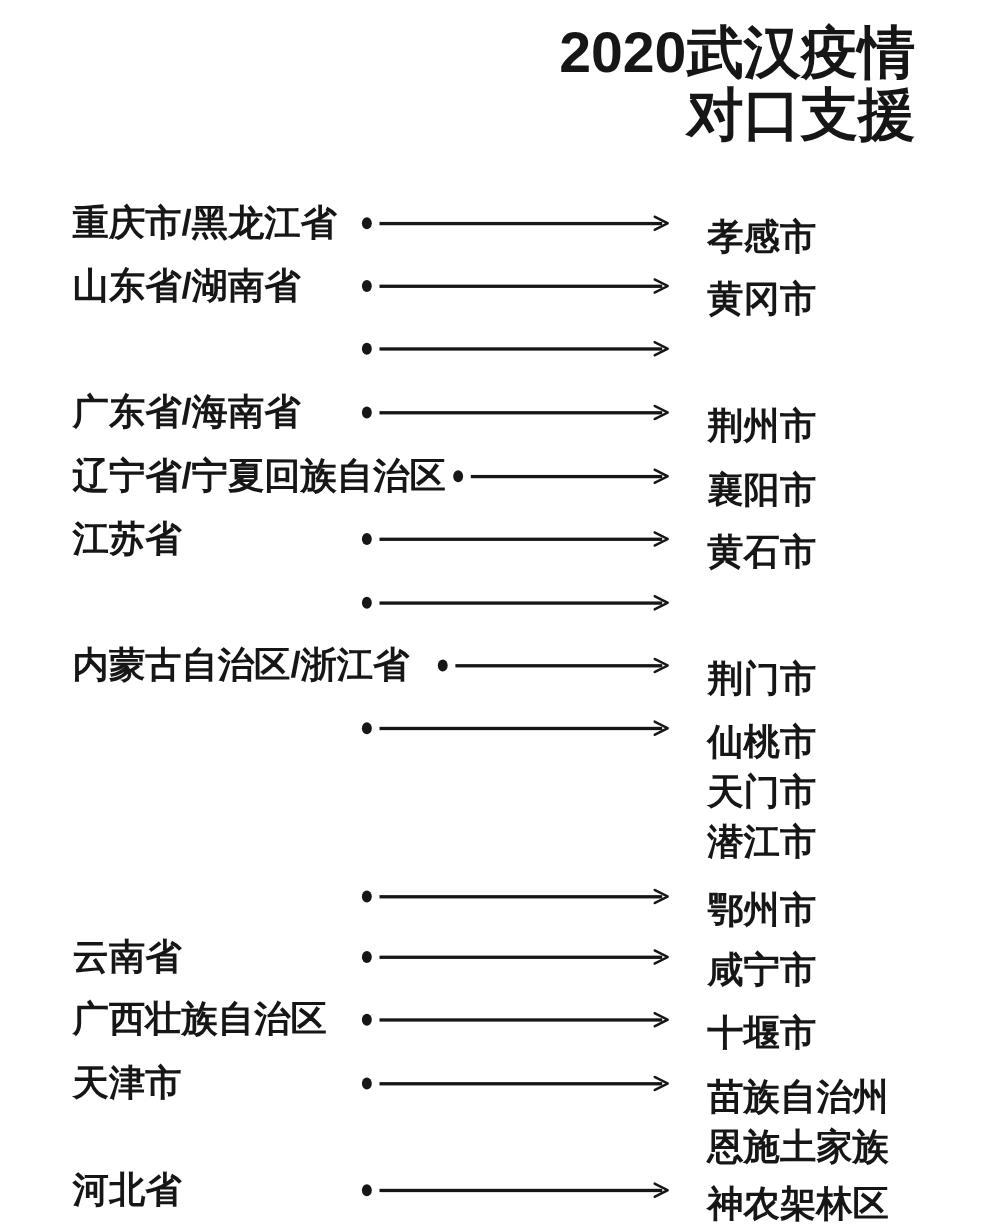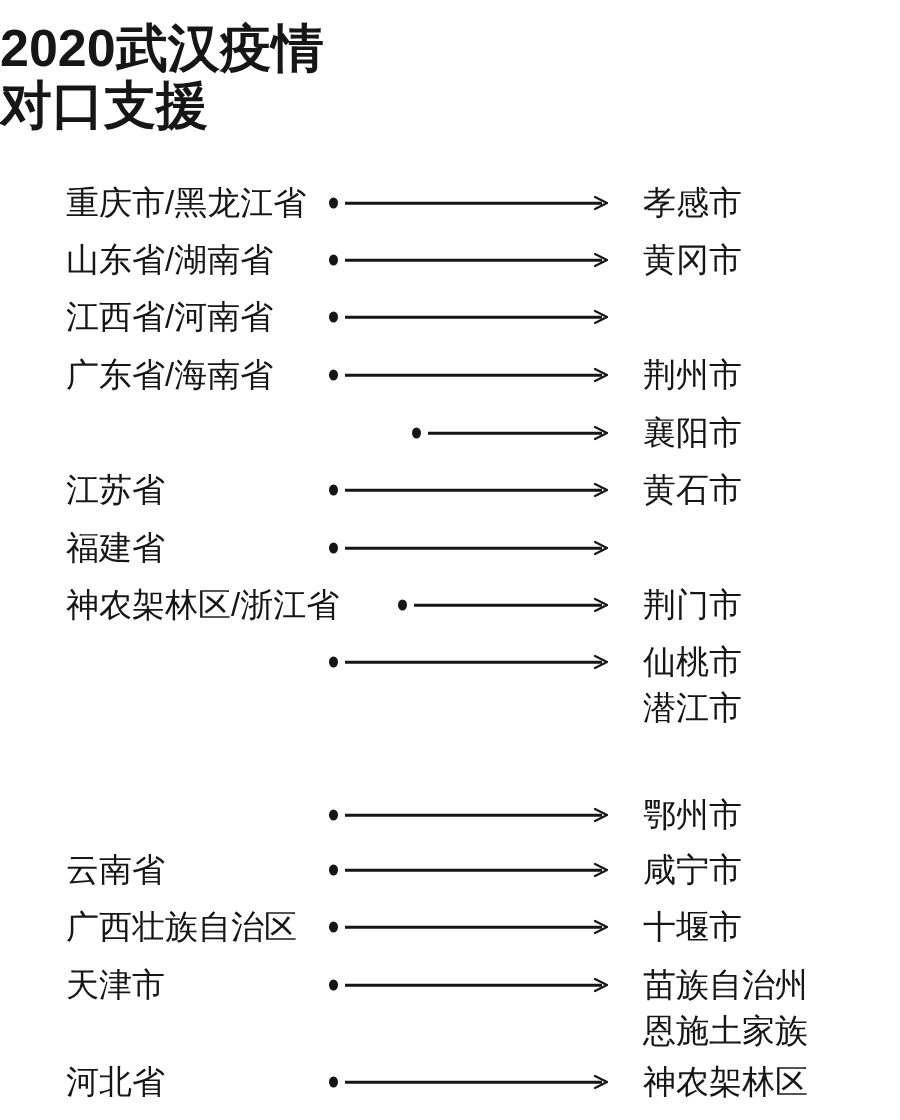--- a/index.html
+++ b/index.html
@@ -13,34 +13,34 @@
     overflow: hidden;
     font-family: "Liberation Sans", sans-serif;
     background: #ffffff;
     color: #161616;
   }
   .title {
     position: absolute;
     top: 20px;
     left: 0;
     width: 832px;
-    text-align: left;
+    text-align: right;
     font-size: 52px;
     font-weight: 700;
     line-height: 57px;
     white-space: nowrap;
   }
   .title div { white-space: nowrap; }
   .row {
     position: absolute;
     left: 0;
     width: 900px;
     height: 46px;
     font-size: 33px;
-    font-weight: 400;
+    font-weight: 700;
     --ax: 329px; 
   }
   .left-label {
     position: absolute;
     left: 66px;
     top: 50%;
     transform: translateY(-50%);
     white-space: nowrap;
   }
   .arrow {
@@ -73,21 +73,21 @@
     position: absolute;
     right: -1px;
     top: 50%;
     transform: translateY(-50%);
     width: 14px;
     height: 15px;
   }
   .right-label {
     position: absolute;
     left: 643px;
-    top: 0;
+    top: 12px;
     line-height: 45.5px;
     white-space: nowrap;
   }
   .right-label span { display: block; }
 </style>
 </head>
 <body style="color: rgb(22, 22, 22); background: rgb(255, 255, 255);">
 
 <div class="title">
   <div>2020武汉疫情</div>
@@ -116,21 +116,20 @@
     <svg class="head" viewBox="0 0 14 15">
         <path d="M1 1.5 L13 7.5 L1 13.5" fill="none" stroke="currentColor" stroke-width="2.2" stroke-linecap="round"></path>
       </svg>
   </div>
   <div class="right-label">
     <span>黄冈市</span>
   </div>
 </div>
 
 <div class="row" style="top:294px">
-  <span class="left-label">江西省/河南省</span>
   <div class="arrow">
     <span class="dot"></span>
     <span class="shaft"></span>
     <svg class="head" viewBox="0 0 14 15">
         <path d="M1 1.5 L13 7.5 L1 13.5" fill="none" stroke="currentColor" stroke-width="2.2" stroke-linecap="round"></path>
       </svg>
   </div>
 </div>
 
 <div class="row" style="top:352px">
@@ -141,20 +140,21 @@
     <svg class="head" viewBox="0 0 14 15">
         <path d="M1 1.5 L13 7.5 L1 13.5" fill="none" stroke="currentColor" stroke-width="2.2" stroke-linecap="round"></path>
       </svg>
   </div>
   <div class="right-label">
     <span>荆州市</span>
   </div>
 </div>
 
 <div class="row" style="top:410px; --ax:412px">
+  <span class="left-label">辽宁省/宁夏回族自治区</span>
   <div class="arrow">
     <span class="dot"></span>
     <span class="shaft"></span>
     <svg class="head" viewBox="0 0 14 15">
         <path d="M1 1.5 L13 7.5 L1 13.5" fill="none" stroke="currentColor" stroke-width="2.2" stroke-linecap="round"></path>
       </svg>
   </div>
   <div class="right-label">
     <span>襄阳市</span>
   </div>
@@ -168,32 +168,31 @@
     <svg class="head" viewBox="0 0 14 15">
         <path d="M1 1.5 L13 7.5 L1 13.5" fill="none" stroke="currentColor" stroke-width="2.2" stroke-linecap="round"></path>
       </svg>
   </div>
   <div class="right-label">
     <span>黄石市</span>
   </div>
 </div>
 
 <div class="row" style="top:525px">
-  <span class="left-label">福建省</span>
   <div class="arrow">
     <span class="dot"></span>
     <span class="shaft"></span>
     <svg class="head" viewBox="0 0 14 15">
         <path d="M1 1.5 L13 7.5 L1 13.5" fill="none" stroke="currentColor" stroke-width="2.2" stroke-linecap="round"></path>
       </svg>
   </div>
 </div>
 
 <div class="row" style="top:582px; --ax:398px">
-  <span class="left-label">神农架林区/浙江省</span>
+  <span class="left-label">内蒙古自治区/浙江省</span>
   <div class="arrow">
     <span class="dot"></span>
     <span class="shaft"></span>
     <svg class="head" viewBox="0 0 14 15">
         <path d="M1 1.5 L13 7.5 L1 13.5" fill="none" stroke="currentColor" stroke-width="2.2" stroke-linecap="round"></path>
       </svg>
   </div>
   <div class="right-label">
     <span>荆门市</span>
   </div>
@@ -202,20 +201,21 @@
 <div class="row" style="top:639px">
   <div class="arrow">
     <span class="dot"></span>
     <span class="shaft"></span>
     <svg class="head" viewBox="0 0 14 15">
         <path d="M1 1.5 L13 7.5 L1 13.5" fill="none" stroke="currentColor" stroke-width="2.2" stroke-linecap="round"></path>
       </svg>
   </div>
   <div class="right-label">
     <span>仙桃市</span>
+    <span>天门市</span>
     <span>潜江市</span>
   </div>
 </div>
 
 <div class="row" style="top:792px">
   <div class="arrow">
     <span class="dot"></span>
     <span class="shaft"></span>
     <svg class="head" viewBox="0 0 14 15">
         <path d="M1 1.5 L13 7.5 L1 13.5" fill="none" stroke="currentColor" stroke-width="2.2" stroke-linecap="round"></path>

